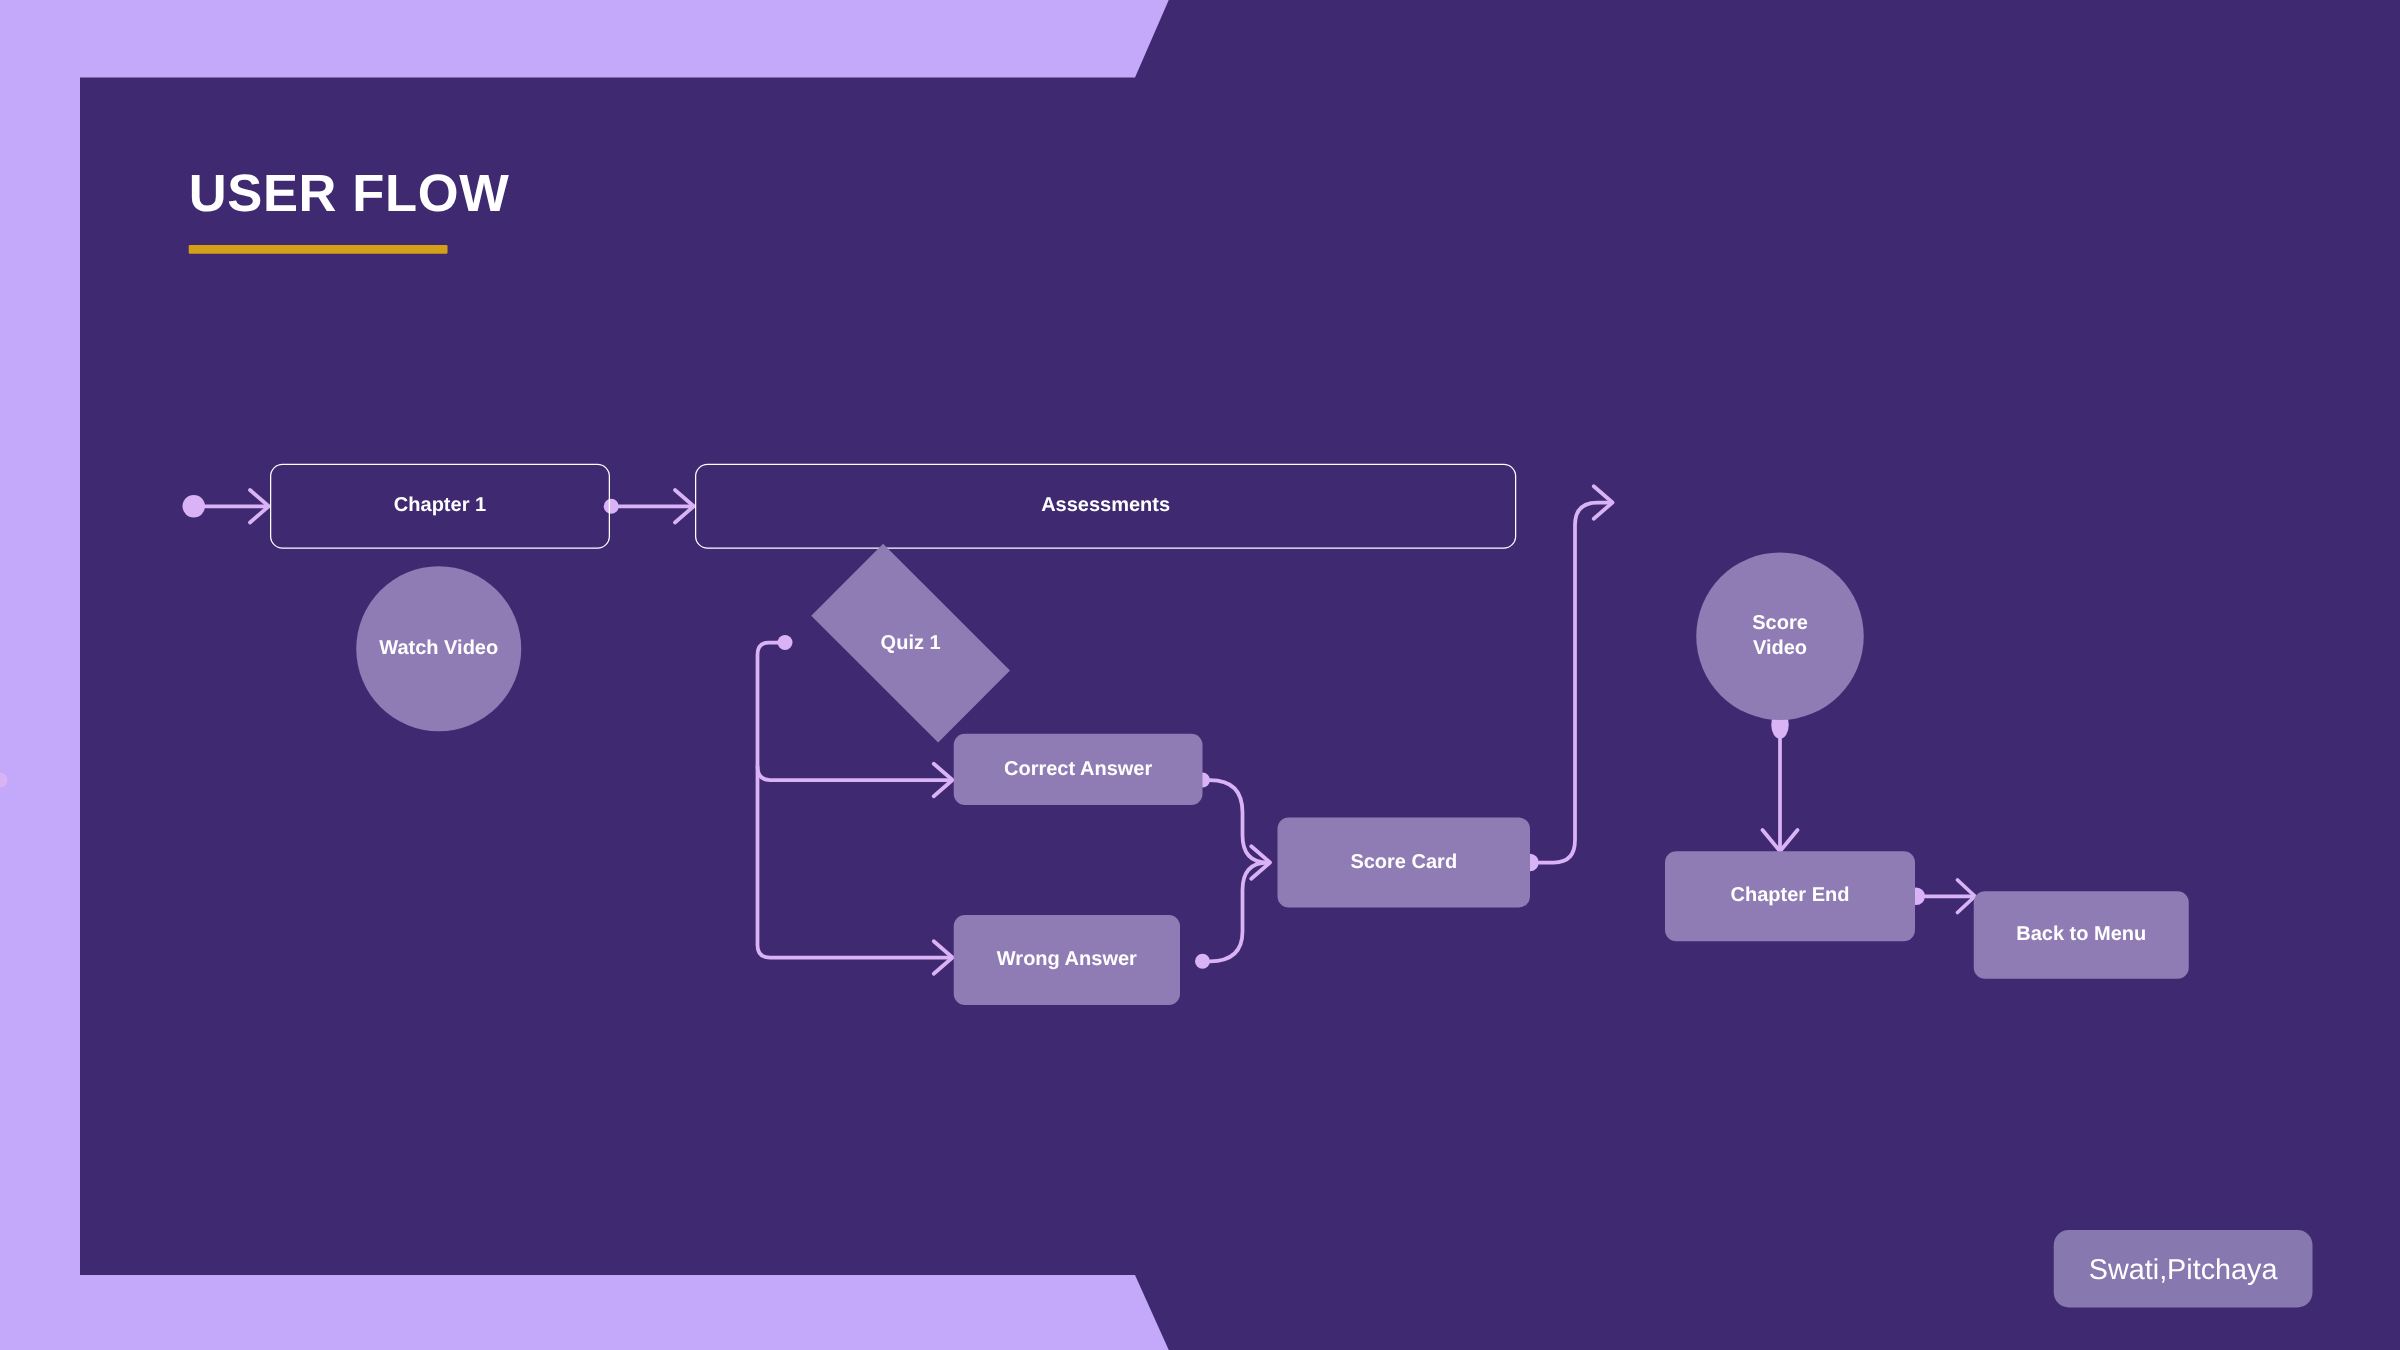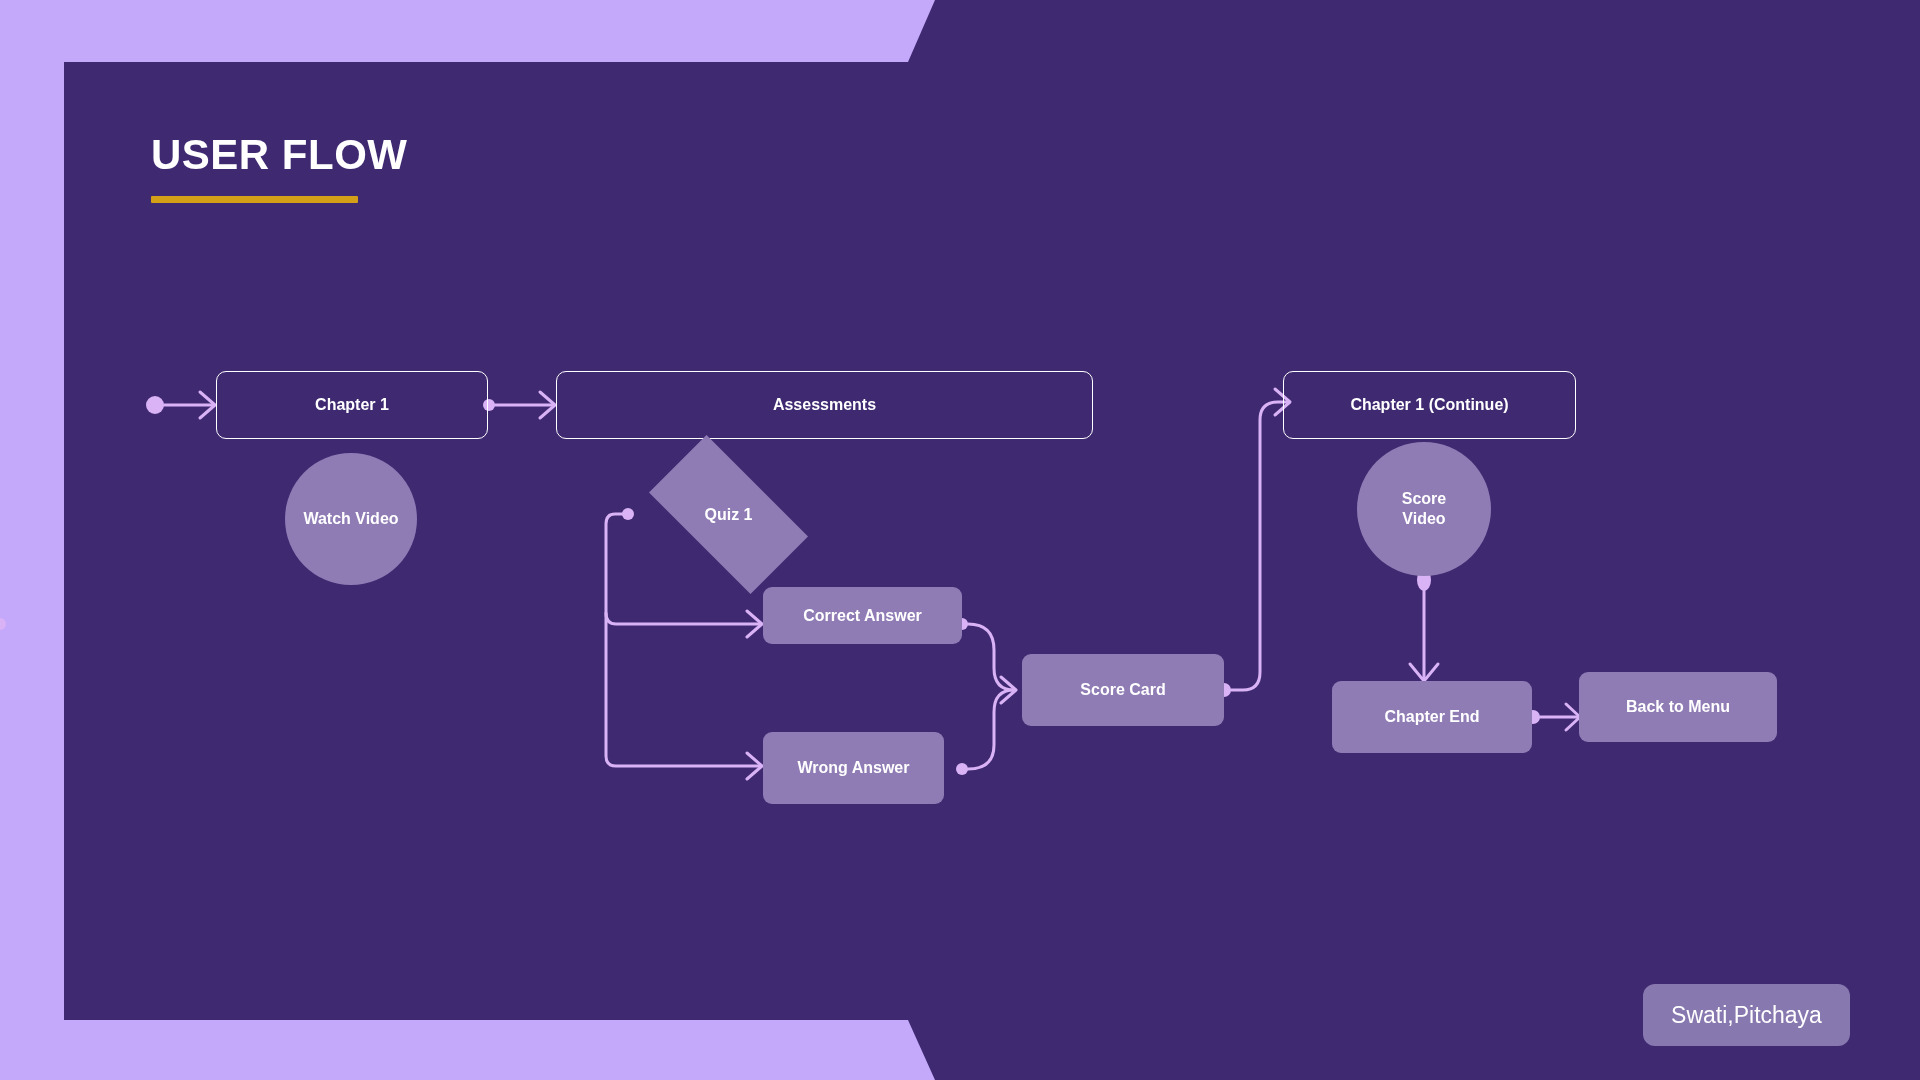--- a/index.html
+++ b/index.html
@@ -190,27 +190,24 @@
       </g>
     </svg>
   </div>
 
   <div class="diagram">
 
     <div class="node node-outline" style="left:216px; top:371px; width:272px; height:68px;">
       <span>Chapter 1</span>
     </div>
 
-    <div class="node node-outline" style="left:556px; top:371px; width:537px; height:68px;">
+    <div class="node node-outline" style="left:556px; top:371px; width:657px; height:68px;">
       <span>Assessments</span>
     </div>
 
-    <div class="node node-outline" style="left:1283px; top:371px; width:293px; height:68px;">
-      <span>Chapter 1 (Continue)</span>
-    </div>
 
     <div class="node node-circle" style="left:285px; top:453px; width:132px; height:132px;">
       <span>Watch Video</span>
     </div>
 
     <div class="node node-circle" style="left:1357px; top:442px; width:134px; height:134px;">
       <span>
         <span>Score</span><br>
         <span>Video</span>
       </span>
@@ -230,21 +227,21 @@
     </div>
 
     <div class="node node-filled" style="left:1332px; top:681px; width:200px; height:72px;">
       <span>Chapter End</span>
     </div>
 
     <div class="node node-filled" style="left:1022px; top:654px; width:202px; height:72px;">
       <span>Score Card</span>
     </div>
 
-    <div class="node node-filled" style="left:1579px; top:672px; width:198px; height:70px;">
+    <div class="node node-filled" style="left:1579px; top:713px; width:172px; height:70px;">
       <span>Back to Menu</span>
     </div>
   </div>
 
   <div class="credit" style="left:1643px; top:984px; width:207px; height:62px;">
     <span>Swati,Pitchaya</span>
   </div>
 
 </div>
 

